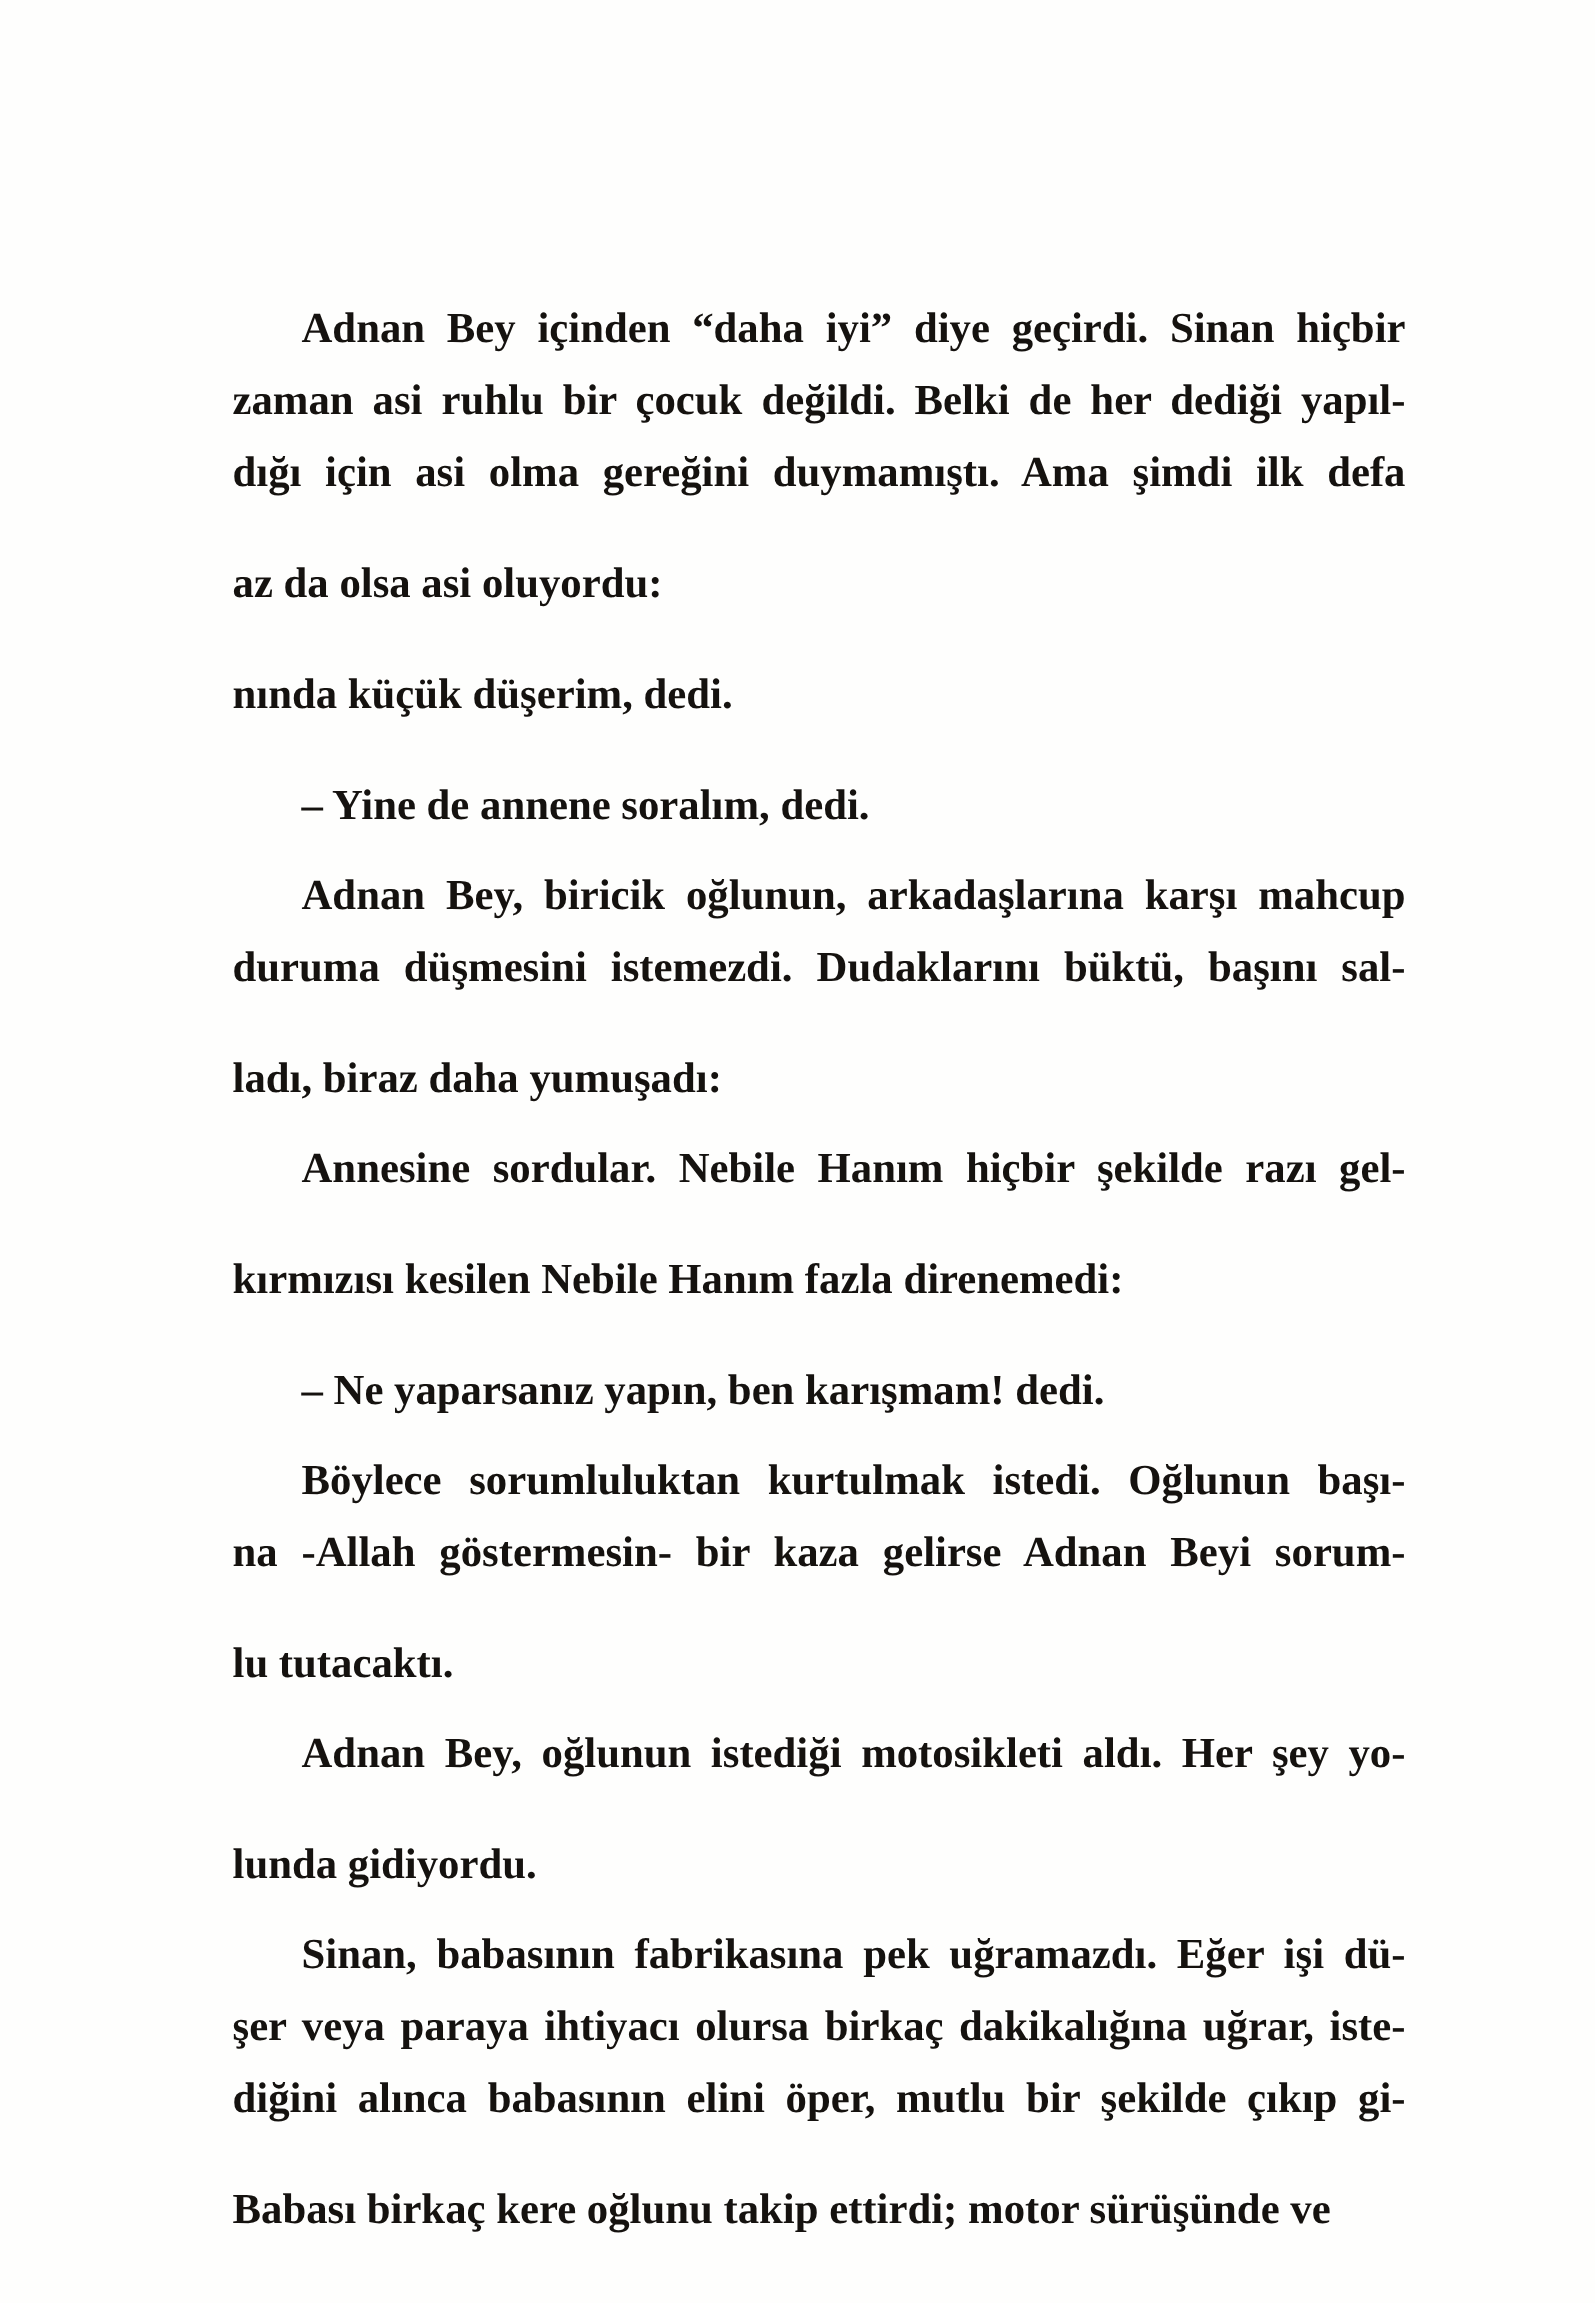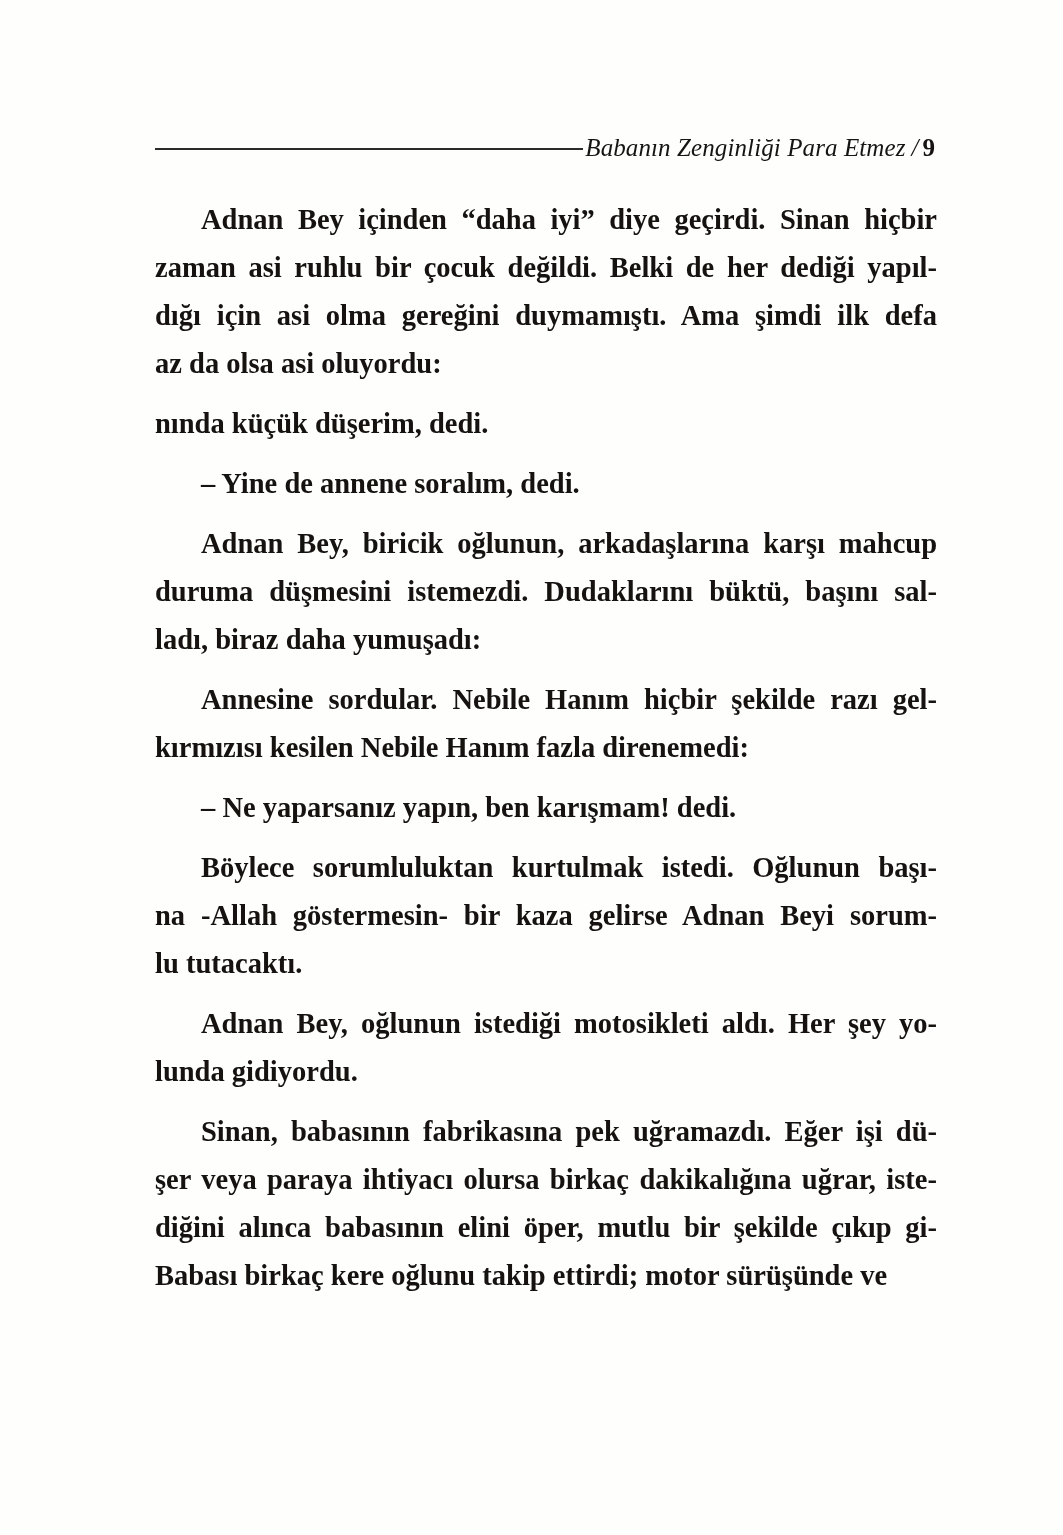--- a/index.html
+++ b/index.html
@@ -81,36 +81,31 @@
     font-size: 28.5px;
     line-height: 48px;
     text-align: justify;
     text-align-last: justify;
     white-space: pre-wrap;
     word-spacing: 0;
   }
   .line.last {
     text-align: left;
     text-align-last: left;
+    margin-top: 26px;
   }
   .line.indent {
     text-indent: 46px;
   }
 </style>
 </head>
 <body>
 
 <div class="page">
 
-  <div class="header">
-    <span class="header-rule"></span>
-    <span class="header-title">Babanın Zenginliği Para Etmez</span>
-    <span class="header-sep">/</span>
-    <span class="header-pageno">9</span>
-  </div>
 
   <div class="textblock">
       <div class="para">
         <span class="line indent">Adnan Bey içinden “daha iyi” diye geçirdi. Sinan hiçbir</span>
         <span class="line">zaman asi ruhlu bir çocuk değildi. Belki de her dediği yapıl-</span>
         <span class="line">dığı için asi olma gereğini duymamıştı. Ama şimdi ilk defa</span>
         <span class="line last">az da olsa asi oluyordu:</span>
       </div>
       <div class="para">
         <span class="line last">nında küçük düşerim, dedi.</span>

